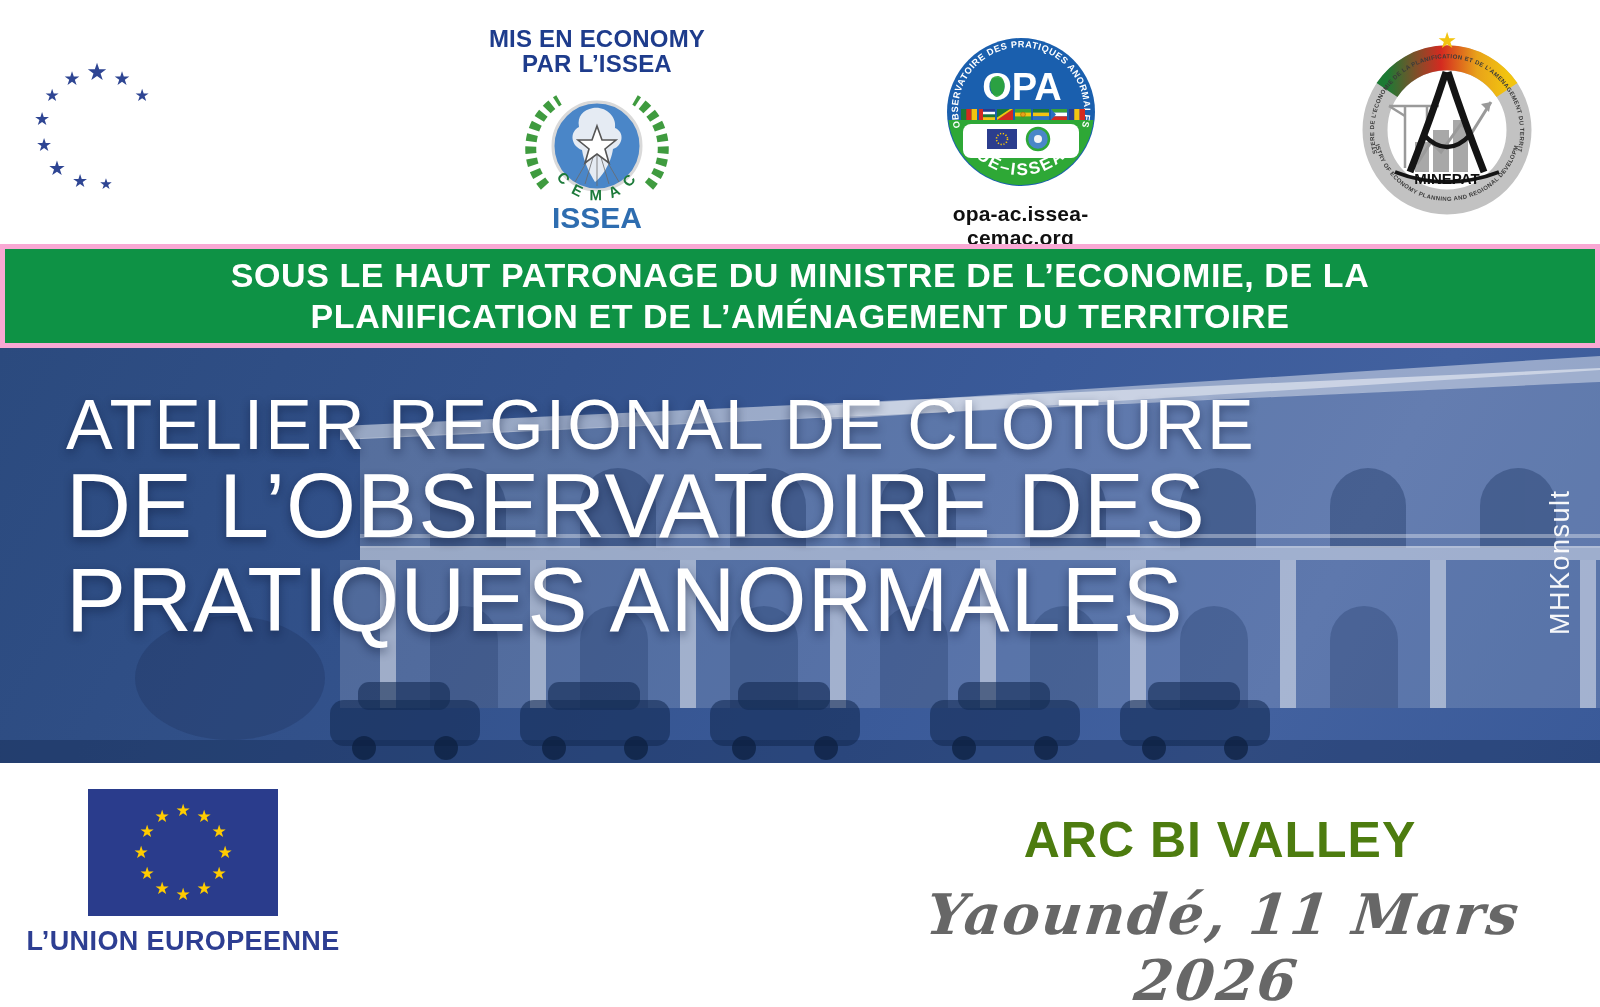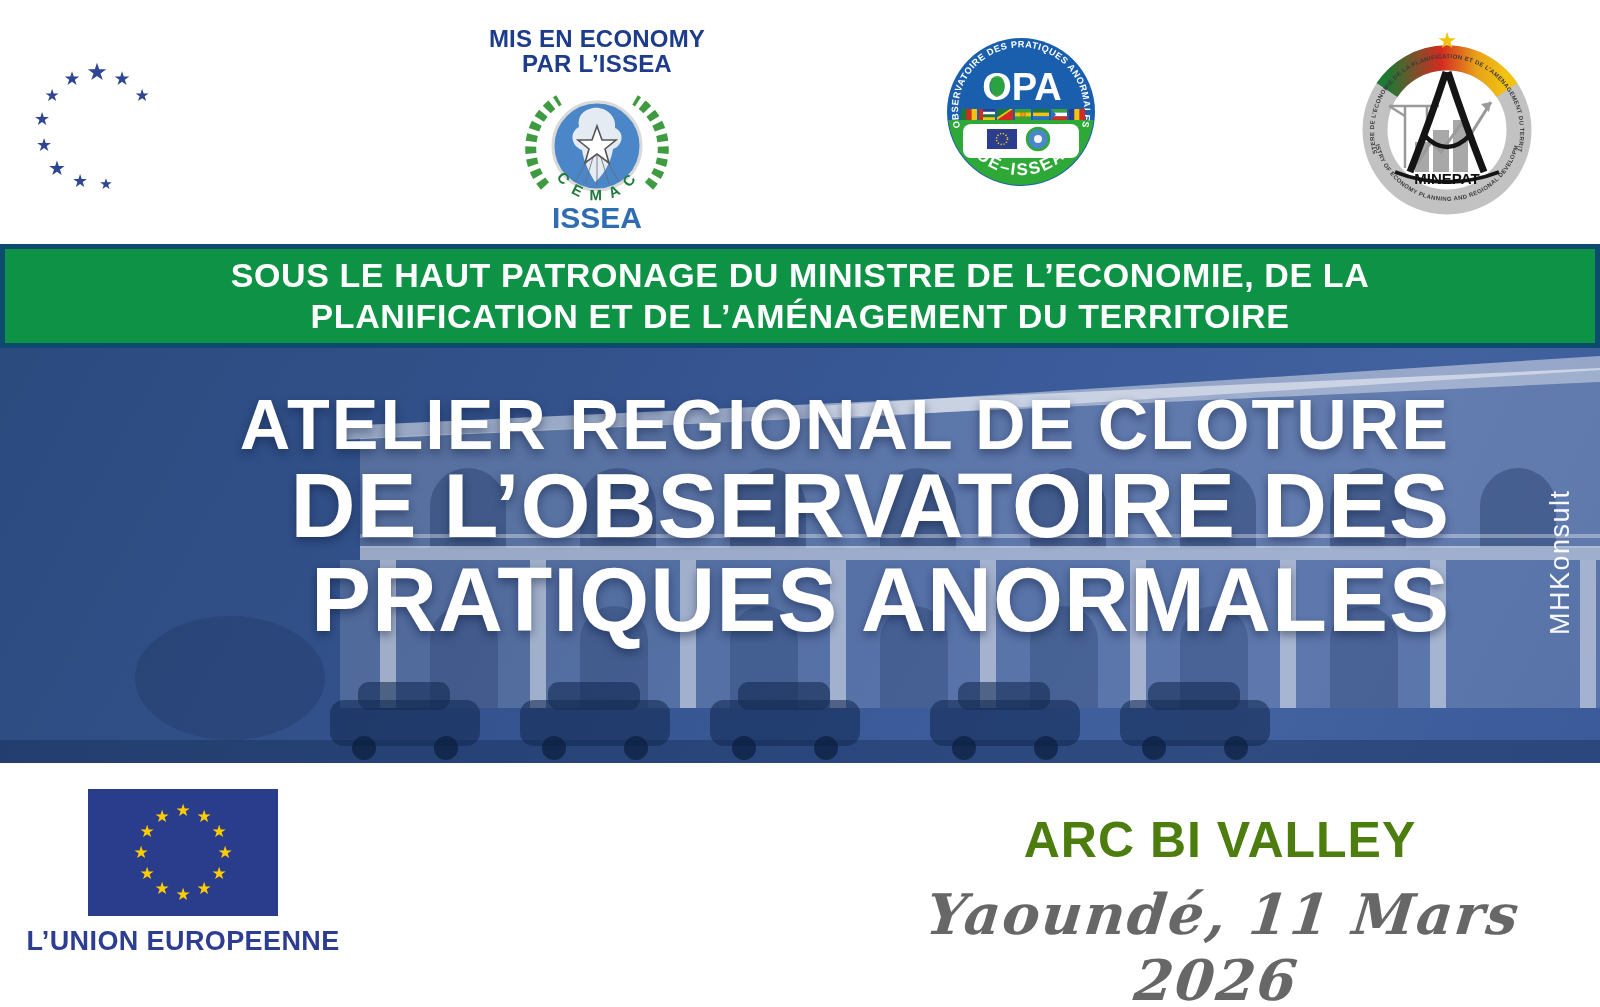--- a/index.html
+++ b/index.html
@@ -15,33 +15,33 @@
            font-size:43px;line-height:1.08;letter-spacing:-.5px;}
   .issea-block{position:absolute;left:482px;top:26px;width:230px;text-align:center;}
   .issea-caption{color:#1e3c8c;font-weight:700;font-size:24px;line-height:1.05;letter-spacing:.2px;}
   .issea-svg{margin-top:2px;}
   .opa-block{position:absolute;left:918px;top:30px;width:205px;text-align:center;}
   .opa-url{margin-top:4px;color:#101010;font-weight:700;font-size:21px;letter-spacing:.2px;}
   .minepat-block{position:absolute;left:1348px;top:28px;width:198px;height:200px;}
   
   .patronage{
     position:absolute;left:0;top:244px;width:1600px;height:104px;box-sizing:border-box;
-    background:#0e9245;border:5px solid #0c4a6e;display:flex;flex-direction:column;
+    background:#0e9245;border:5px solid #f9a8d4;display:flex;flex-direction:column;
     justify-content:center;align-items:center;
   }
   .patronage .line{color:#fff;font-weight:700;font-size:34px;line-height:1.22;letter-spacing:.6px;text-align:center;}
   
   .hero{
     position:absolute;left:0;top:348px;width:1600px;height:415px;overflow:hidden;
     background:linear-gradient(118deg,#2b4a7e 0%,#33528c 32%,#3a5a99 58%,#42619f 80%,#3a5a99 100%);
   }
   .hero-photo{position:absolute;left:0;bottom:0;}
   .hero-title{
-    position:absolute;left:66px;right:150px;top:42px;text-align:right;color:#ffffff;
-    text-shadow:0 4px 10px rgba(8,20,50,.45);font-weight:700;
+    position:absolute;left:66px;right:150px;top:42px;text-align:left;color:#ffffff;
+    text-shadow:0 4px 10px rgba(8,20,50,.45);font-weight:400;
   }
   .hero-title .t1{font-size:70px;letter-spacing:2px;line-height:1.0;}
   .hero-title .t2{font-size:90px;letter-spacing:1px;line-height:1.04;}
   .hero-title .t3{font-size:90px;letter-spacing:1px;line-height:1.04;}
   .watermark{
     position:absolute;right:24px;top:425px;height:210px;color:#ffffff;
     writing-mode:vertical-rl;transform:rotate(180deg);font-size:27px;font-weight:400;
     letter-spacing:1.5px;opacity:.95;
   }
   
@@ -181,20 +181,21 @@
         </g>
         <g>
           <circle cx="17" cy="27" r="11" fill="#4a86c8" stroke="#2ea836" stroke-width="2.5"></circle>
           <circle cx="17" cy="27" r="4" fill="#f2f4f6"></circle>
         </g>
 
         <text font-size="17" font-weight="700" fill="#ffffff" letter-spacing="2">
           <textPath href="#opaBot" startOffset="50%" text-anchor="middle">UE–ISSEA</textPath>
         </text>
       </svg>
+      <div class="opa-url">opa-ac.issea-cemac.org</div>
     </div>
 
     <div class="minepat-block">
       <svg width="198" height="200" viewBox="-99 -102 198 200">
         <defs>
           <path id="minTop" d="M -70,22 A 73 73 0 1 1 70,22"></path>
           <path id="minBot" d="M -72,14 A 74 74 0 0 0 72,14"></path>
           <linearGradient id="rainbow" x1="0" y1="0" x2="1" y2="0">
             <stop offset="0" stop-color="#1c7a34"></stop>
             <stop offset="0.45" stop-color="#d42a20"></stop>

